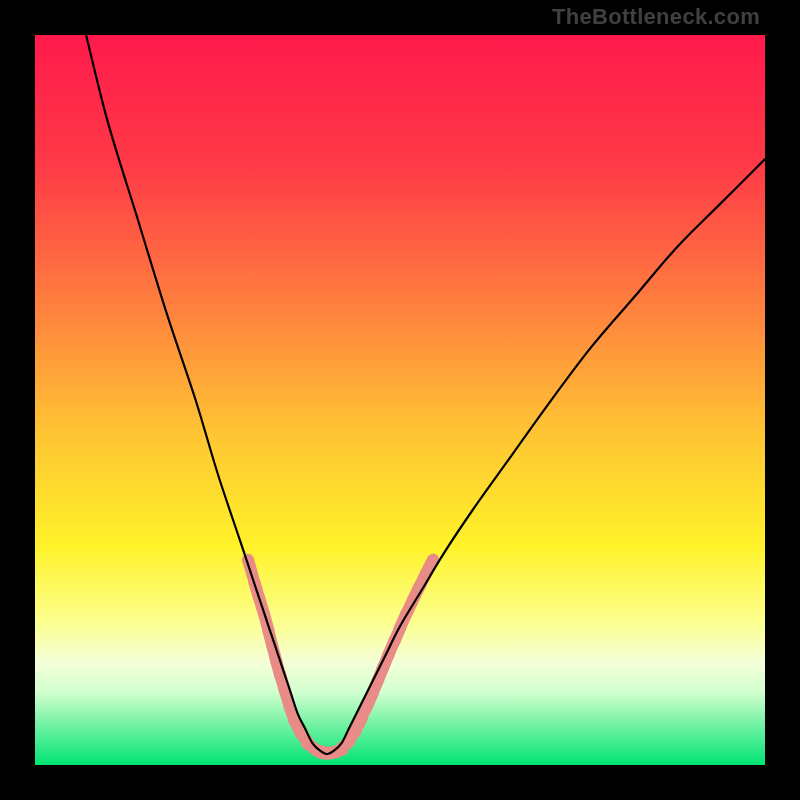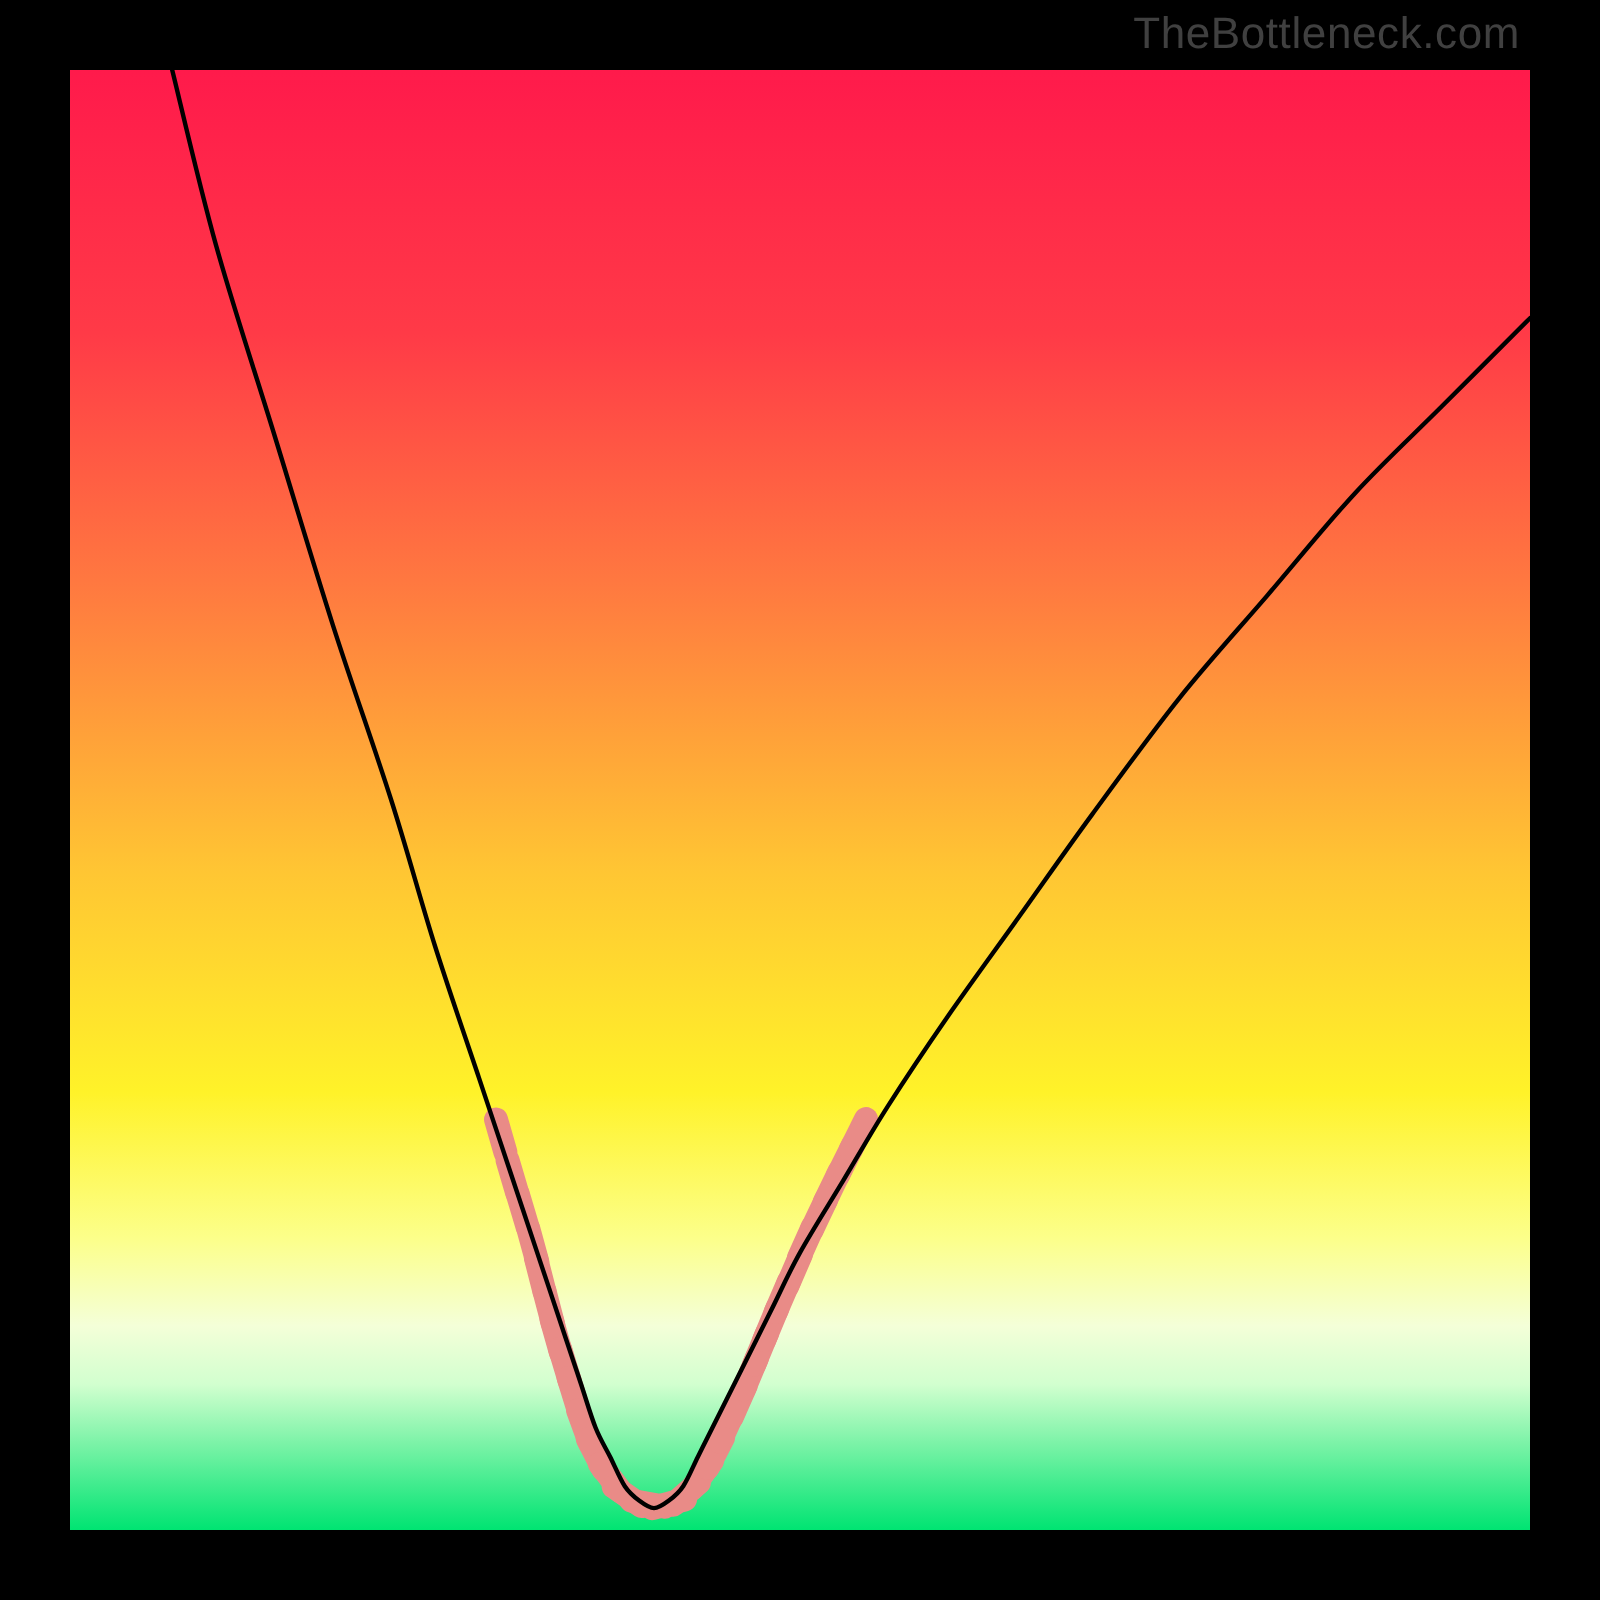--- a/index.html
+++ b/index.html
@@ -28,21 +28,21 @@
   .gradient-bg {
     position: absolute;
     inset: 0;
   }
   .watermark {
     position: absolute;
     top: 4px;
     right: 40px;
     color: #404040;
     font-size: 22px;
-    font-weight: 400;
+    font-weight: 700;
     letter-spacing: 0.3px;
     user-select: none;
   }
   svg.curve-svg {
     position: absolute;
     inset: 0;
     width: 100%;
     height: 100%;
     overflow: visible;
   }

